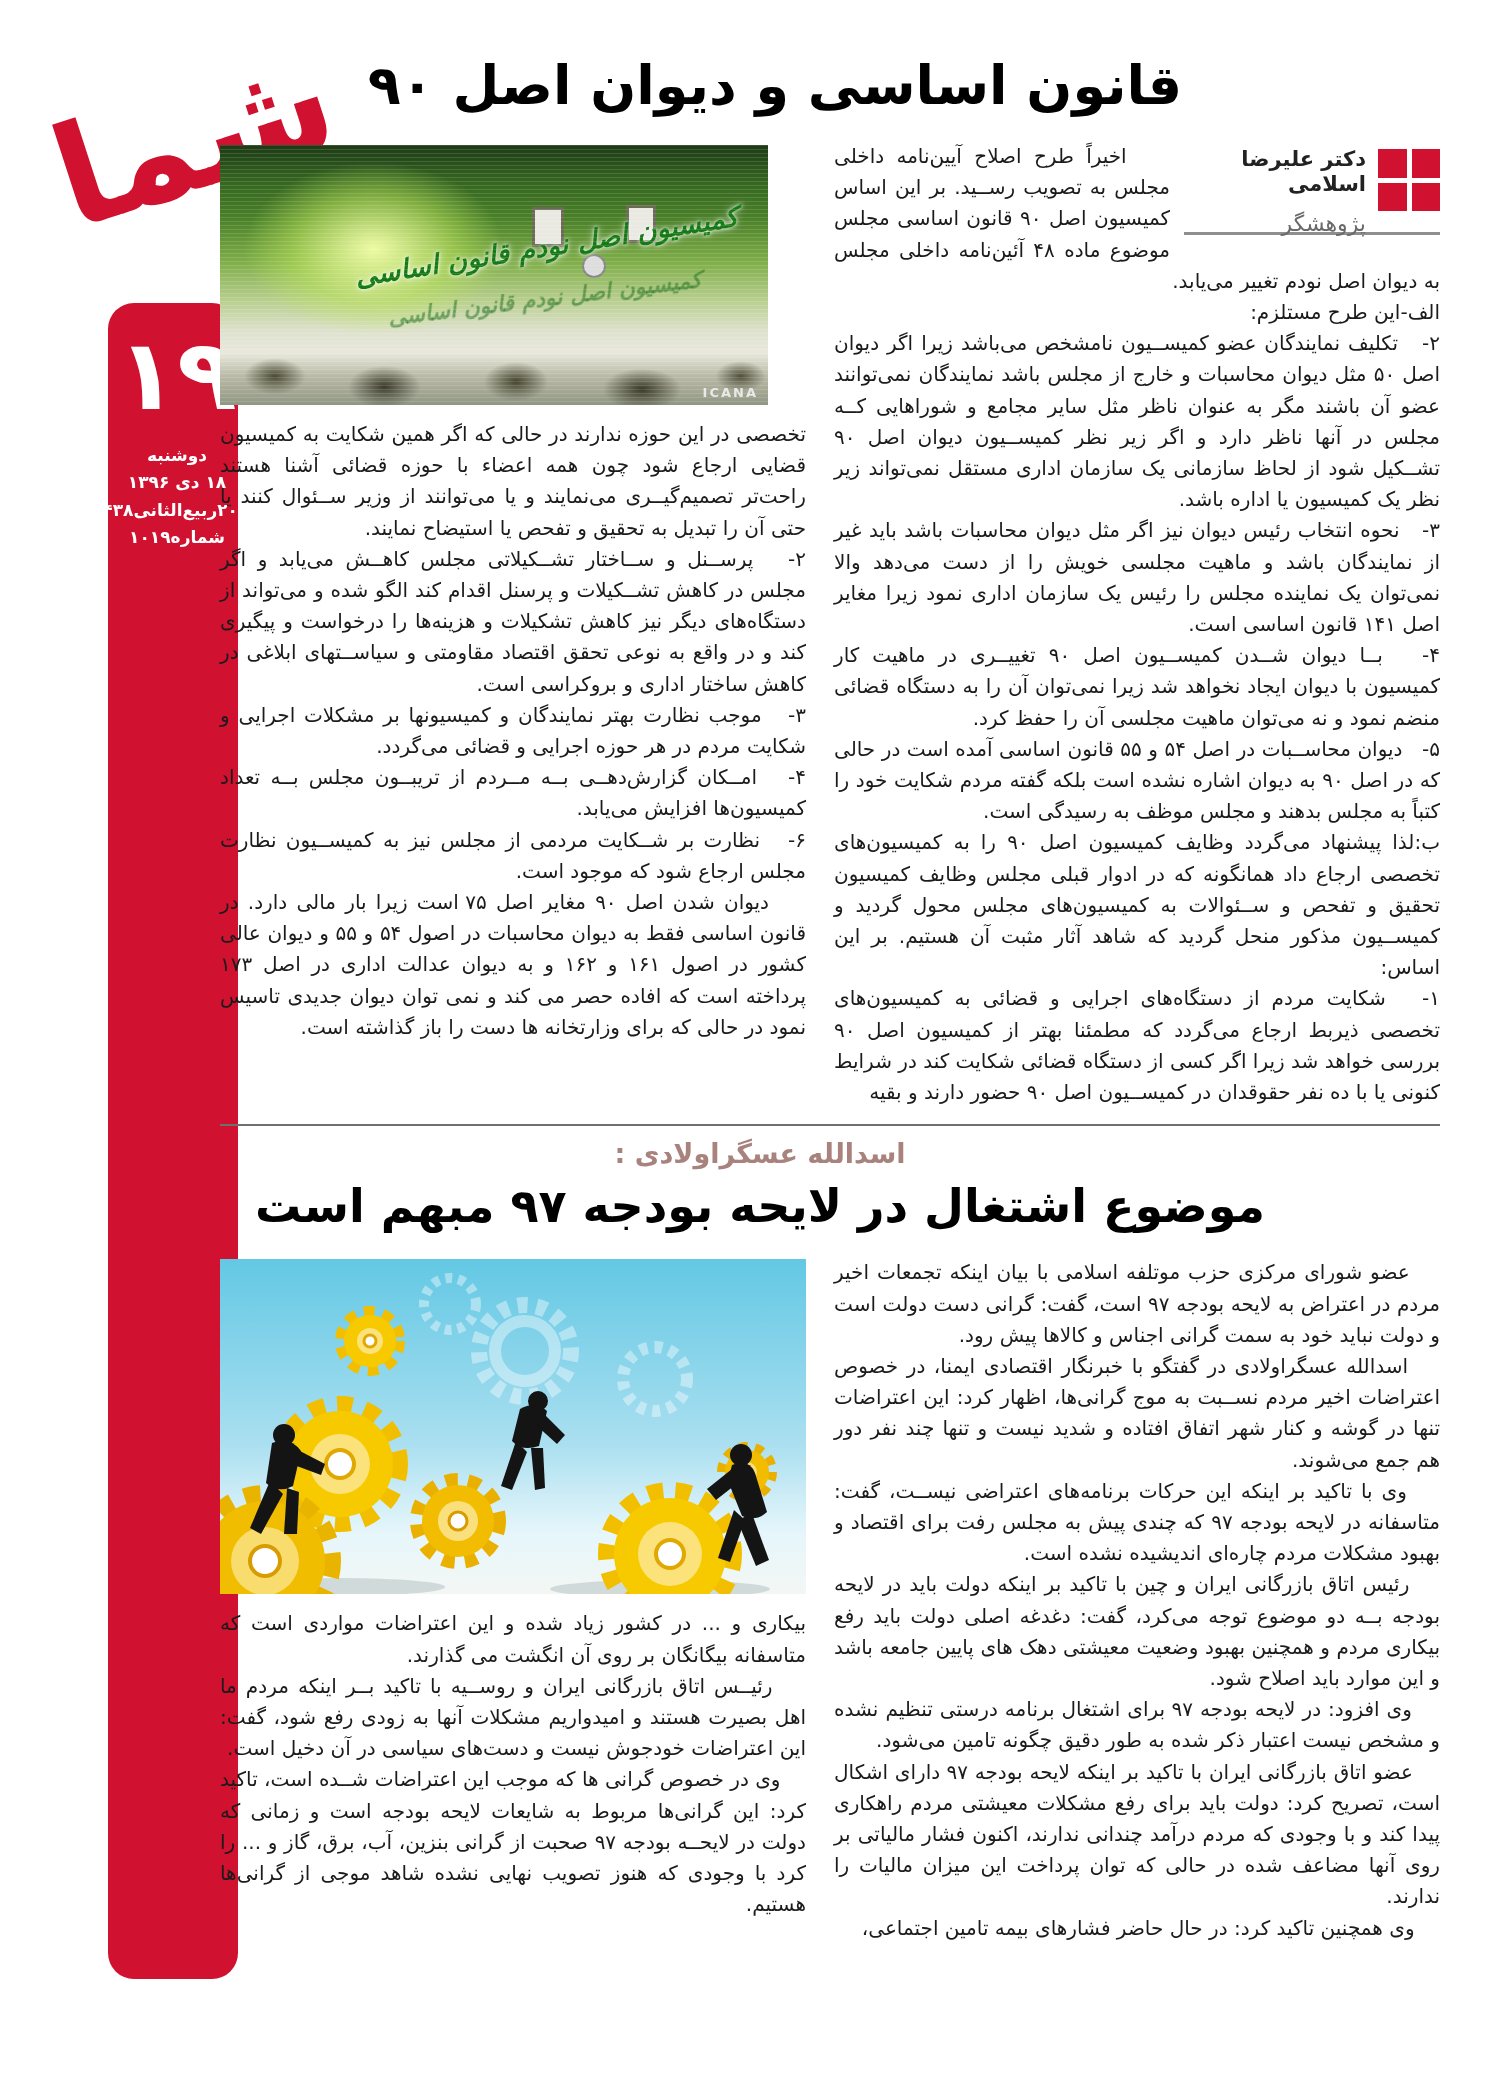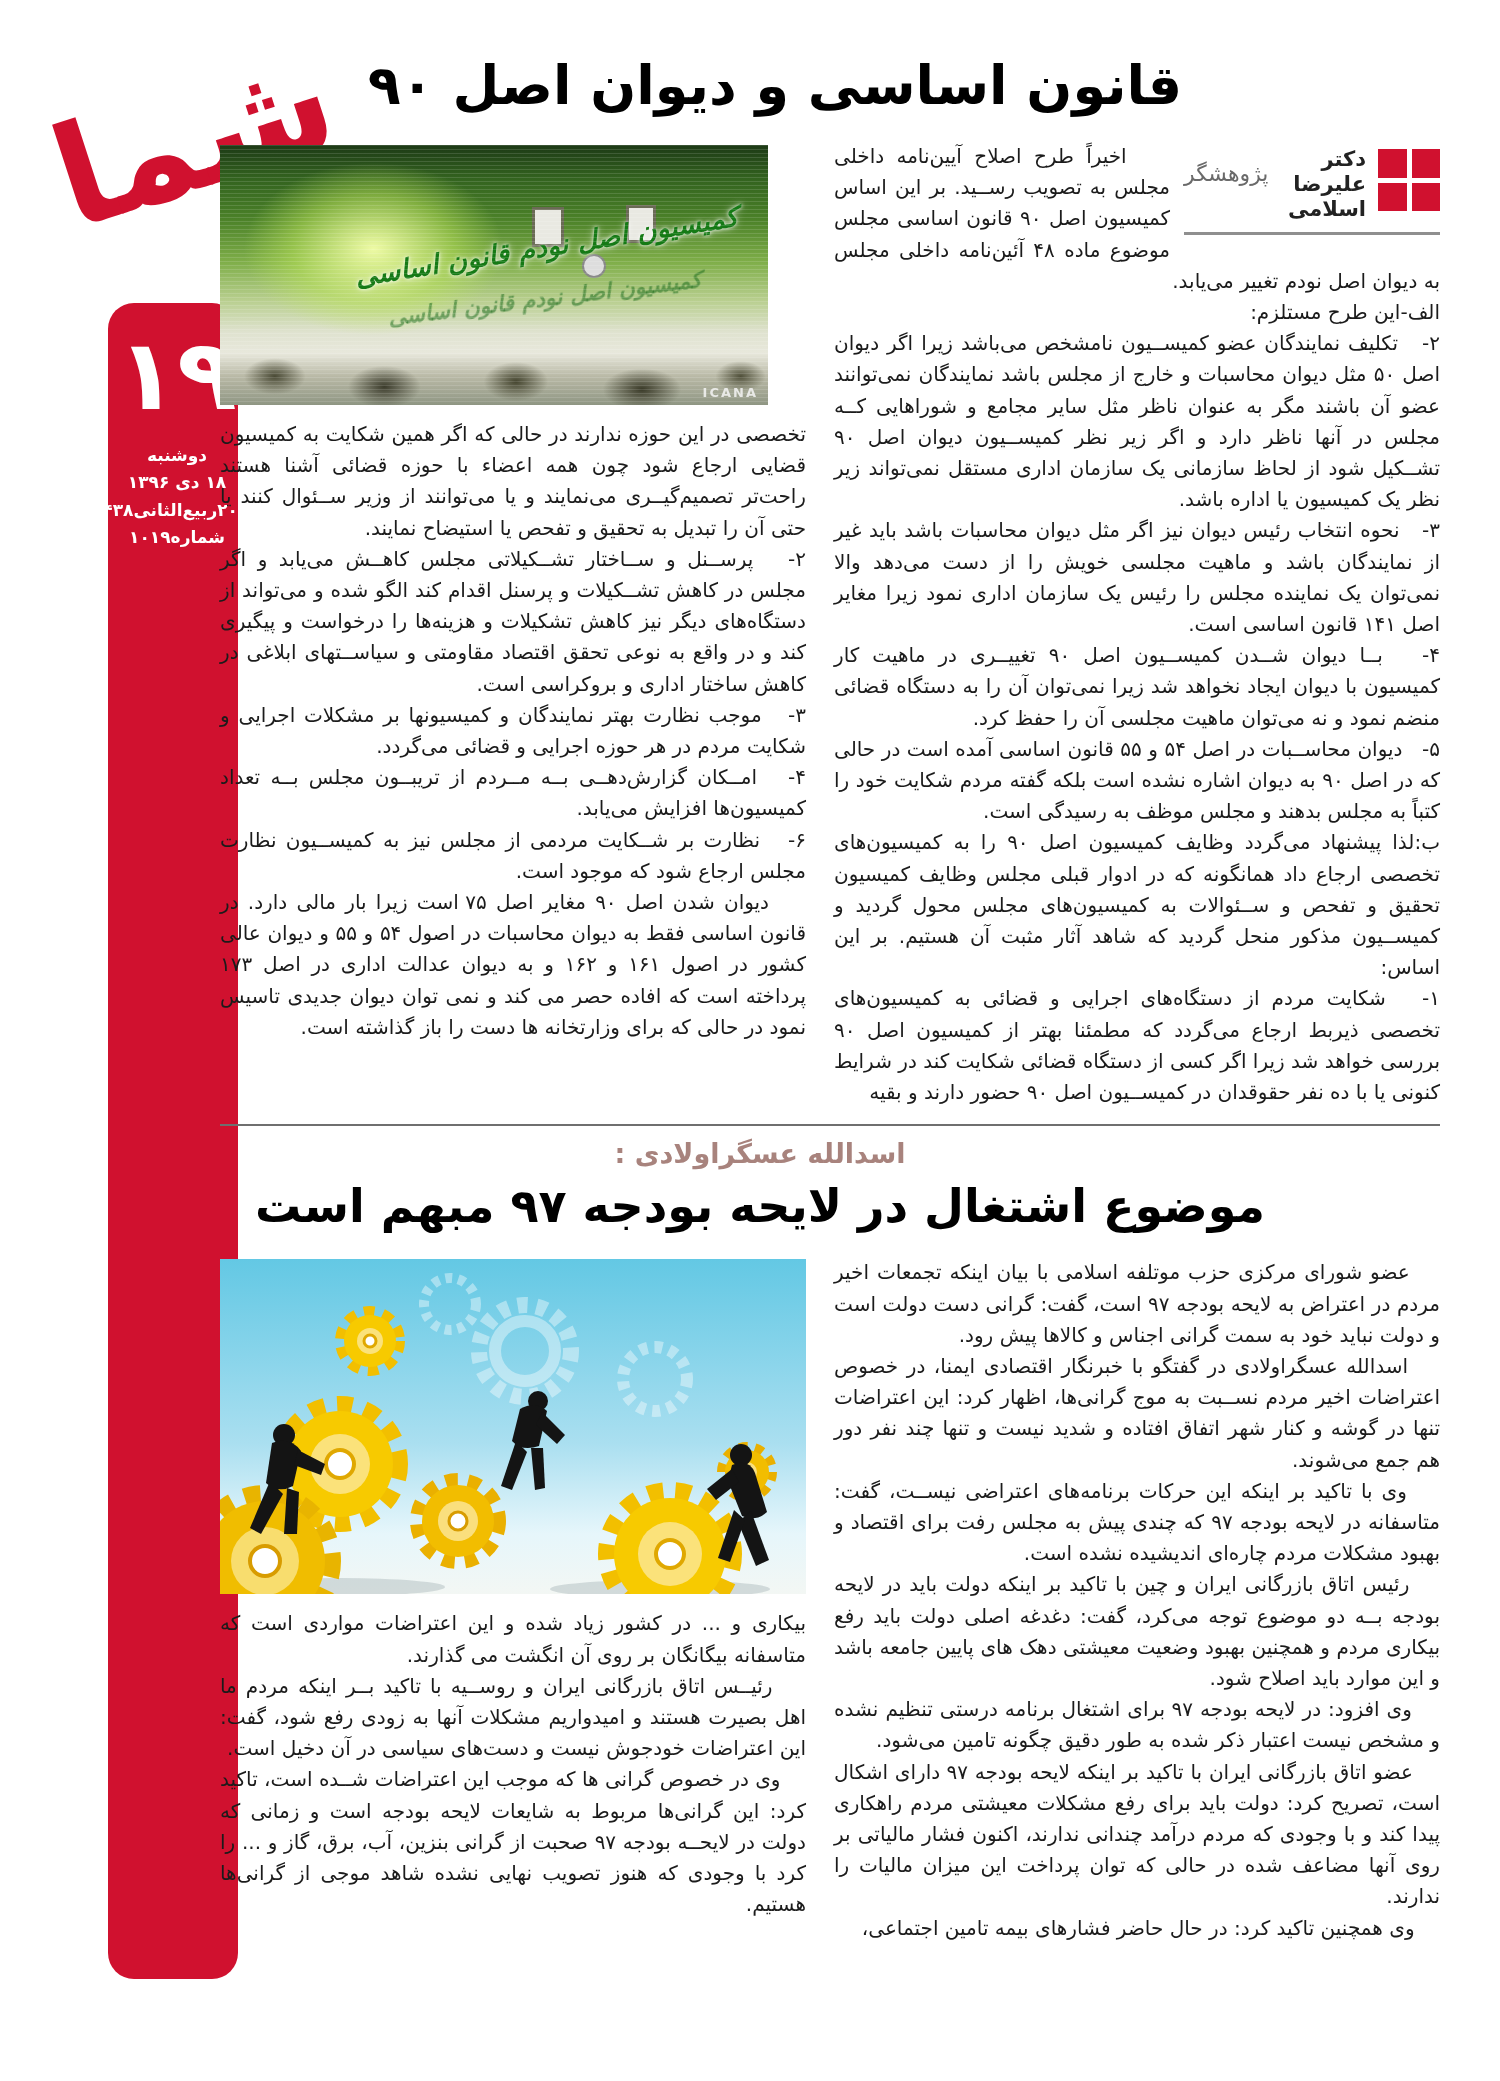--- a/index.html
+++ b/index.html
@@ -24,21 +24,21 @@
   .colL{width:586px;}
   .para,.col p{margin:0;font-size:20px;line-height:31.2px;text-align:justify;color:#1b1b1b;}
 
   
   .bybox{float:right;width:256px;height:88px;margin:6px 0 10px 14px;
         border-bottom:3px solid #8f8f8f;display:flex;gap:12px;padding-bottom:8px;
         box-sizing:border-box;align-items:flex-start;}
   .icon4{width:62px;height:62px;display:grid;grid-template-columns:1fr 1fr;
         grid-template-rows:1fr 1fr;gap:5px;flex:0 0 auto;margin-top:2px;}
   .icon4 span{background:#d0112f;display:block;}
-  .bytext{display:flex;flex-direction:row;}
+  .bytext{display:flex;flex-direction:column;}
   .byname{font-size:21px;font-weight:bold;color:#222;line-height:1.2;}
   .byrole{font-size:22px;color:#6a6a6a;margin-top:14px;}
 
   
   .photo1{position:relative;height:260px;margin:4px 38px 14px 0;overflow:hidden;
     background:
       radial-gradient(180px 120px at 28% 40%, rgba(244,255,170,.95), rgba(190,230,90,.5) 45%, transparent 72%),
       linear-gradient(180deg,#1d3a16 0%,#33631f 13%,#4a8028 28%,#7fae49 45%,#b9cf90 60%,#dfe2cf 72%,#e8e8dc 80%,#b9b9a6 89%,#8f9683 100%);}
   .photo1 .blobs{position:absolute;inset:0;background:
       radial-gradient(44px 26px at 10% 89%, #4a4a35, transparent 70%),

